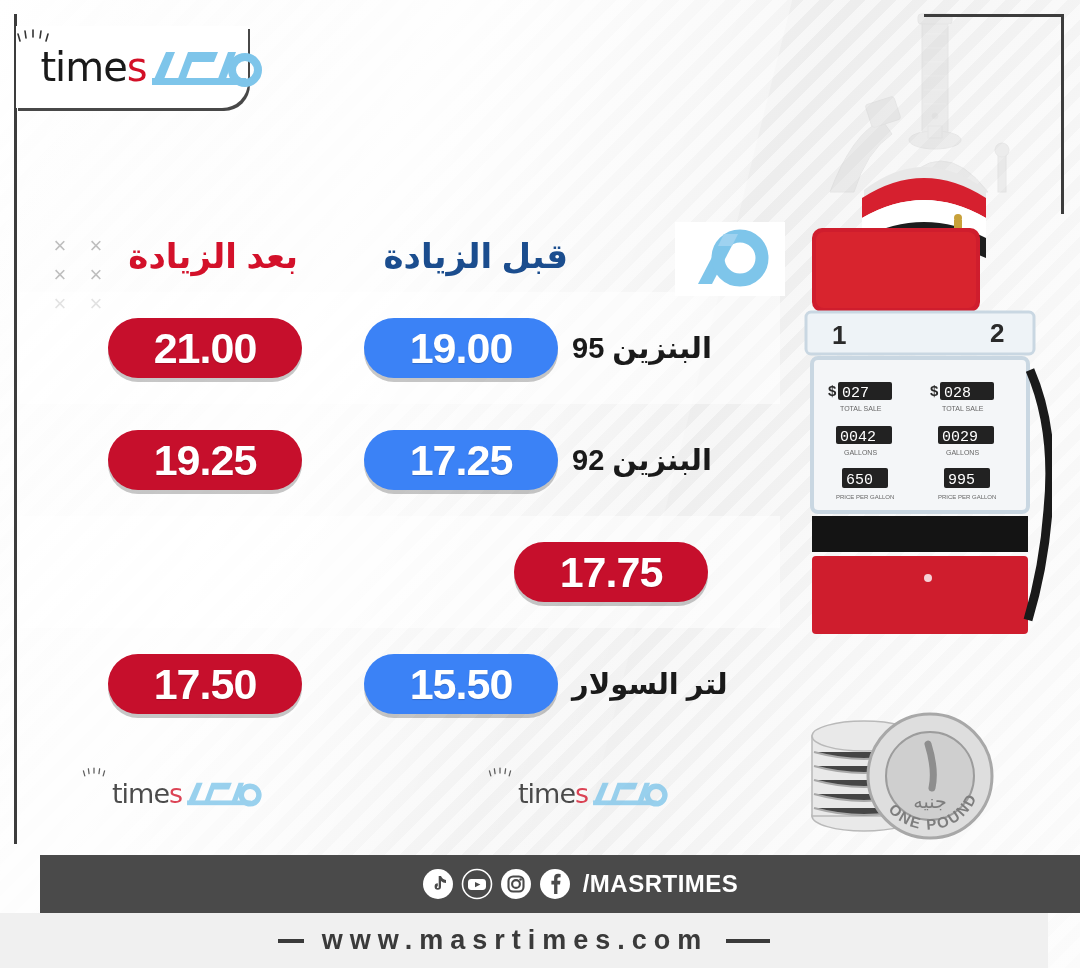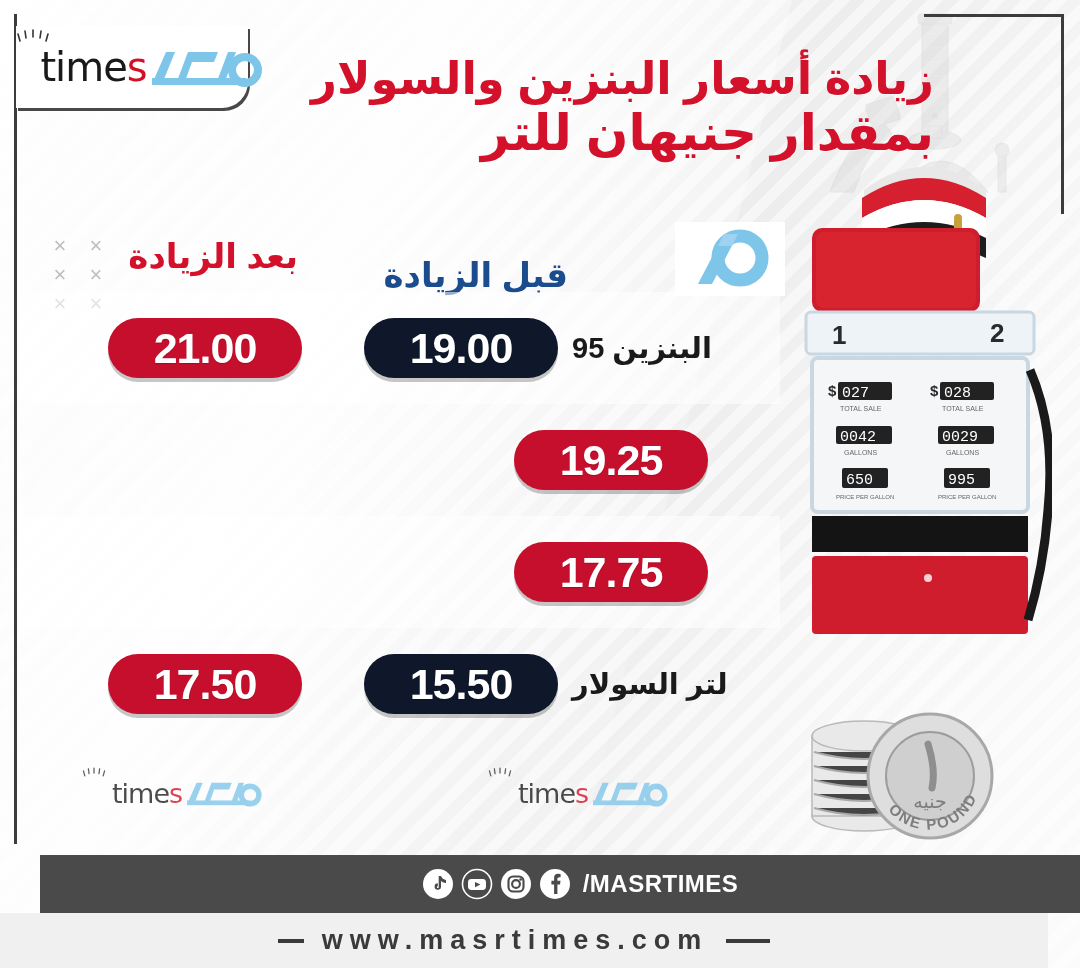--- a/index.html
+++ b/index.html
@@ -84,21 +84,21 @@
     position:absolute;left:20px;top:226px;width:760px;height:520px;
   }
   .col-headers{
     position:relative;height:66px;
   }
   .col-head{
     position:absolute;top:10px;font-size:34px;font-weight:bold;direction:rtl;
     letter-spacing:-.5px;
   }
   .col-head.after{right:482px;color:#d3112a;}
-  .col-head.before{right:212px;color:#1b4d8e;margin-top:19px;}
+  .col-head.before{right:212px;color:#1b4d8e;}
 
   .xmarks{
     position:absolute;left:22px;top:6px;width:72px;height:86px;
     display:grid;grid-template-columns:repeat(2,1fr);grid-template-rows:repeat(3,1fr);
     color:#b3b3b3;font-size:22px;line-height:1;opacity:.85;
   }
   .xmarks span{display:flex;align-items:center;justify-content:center;}
 
   
   .headmark{
@@ -119,21 +119,21 @@
     padding-right:6px;box-sizing:border-box;letter-spacing:-.5px;
   }
   .pill{
     display:flex;align-items:center;justify-content:center;
     width:194px;height:60px;border-radius:34px;
     color:#ffffff;font-size:43px;font-weight:bold;letter-spacing:-1px;
     font-family:"Liberation Sans",sans-serif;
     box-shadow:0 4px 0 rgba(0,0,0,.22);
     text-shadow:0 1px 1px rgba(0,0,0,.18);
   }
-  .pill.before{background:#0f172a;margin-right:14px;}
+  .pill.before{background:#3b82f6;margin-right:14px;}
   .pill.after{background:#c60f2c;margin-right:62px;}
 
   
   .wm{position:absolute;opacity:.78;display:flex;align-items:center;}
   .wm .logo-times{font-size:27px;}
   .wm.left{left:72px;top:776px;}
   .wm.mid{left:478px;top:776px;}
 
   
   .pump{position:absolute;right:28px;top:120px;width:250px;height:520px;}
@@ -211,24 +211,20 @@
           <path d="M70 42 L82 10 h8 L78 42 z"></path>
         </g>
         <g fill="none" stroke="#7ec5ea" stroke-width="8">
           <circle cx="99" cy="28" r="13"></circle>
         </g>
         <rect x="6" y="36" width="94" height="7" fill="#7ec5ea"></rect>
       </svg>
     </div>
   </div>
 
-  <div class="headline">
-    <span class="l1">زيادة أسعار البنزين والسولار</span>
-    <span class="l2">بمقدار جنيهان للتر</span>
-  </div>
 
   <div class="table">
 
     <div class="col-headers">
       <div class="xmarks">
         <span>×</span>
         <span>×</span>
         <span>×</span>
         <span>×</span>
         <span>×</span>
@@ -247,20 +243,22 @@
 
     <div class="rows">
 
       <div class="row band">
         <div class="label">البنزين 95</div>
         <div class="pill before">19.00</div>
         <div class="pill after">21.00</div>
       </div>
 
       <div class="row">
+        <div class="label">البنزين 92</div>
+        <div class="pill before">17.25</div>
         <div class="pill after">19.25</div>
       </div>
 
       <div class="row band">
         <div class="pill after">17.75</div>
       </div>
 
       <div class="row">
         <div class="label">لتر السولار</div>
         <div class="pill before">15.50</div>

